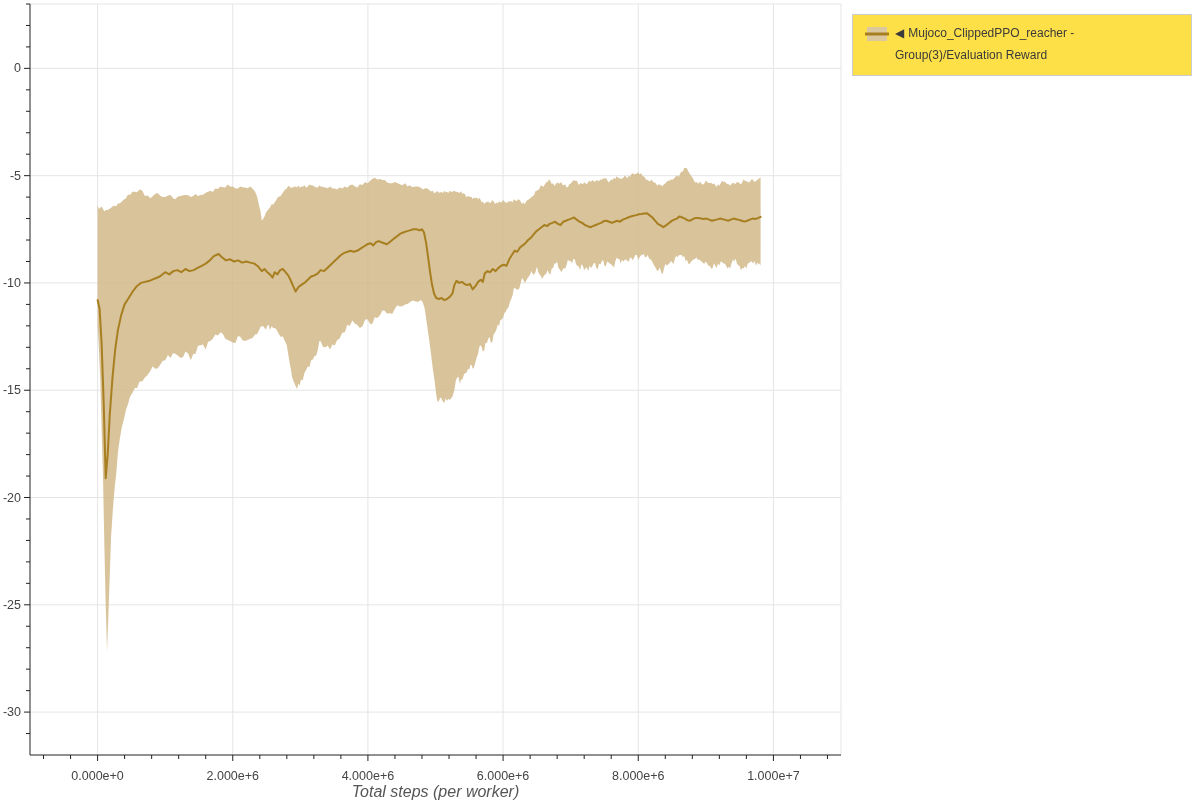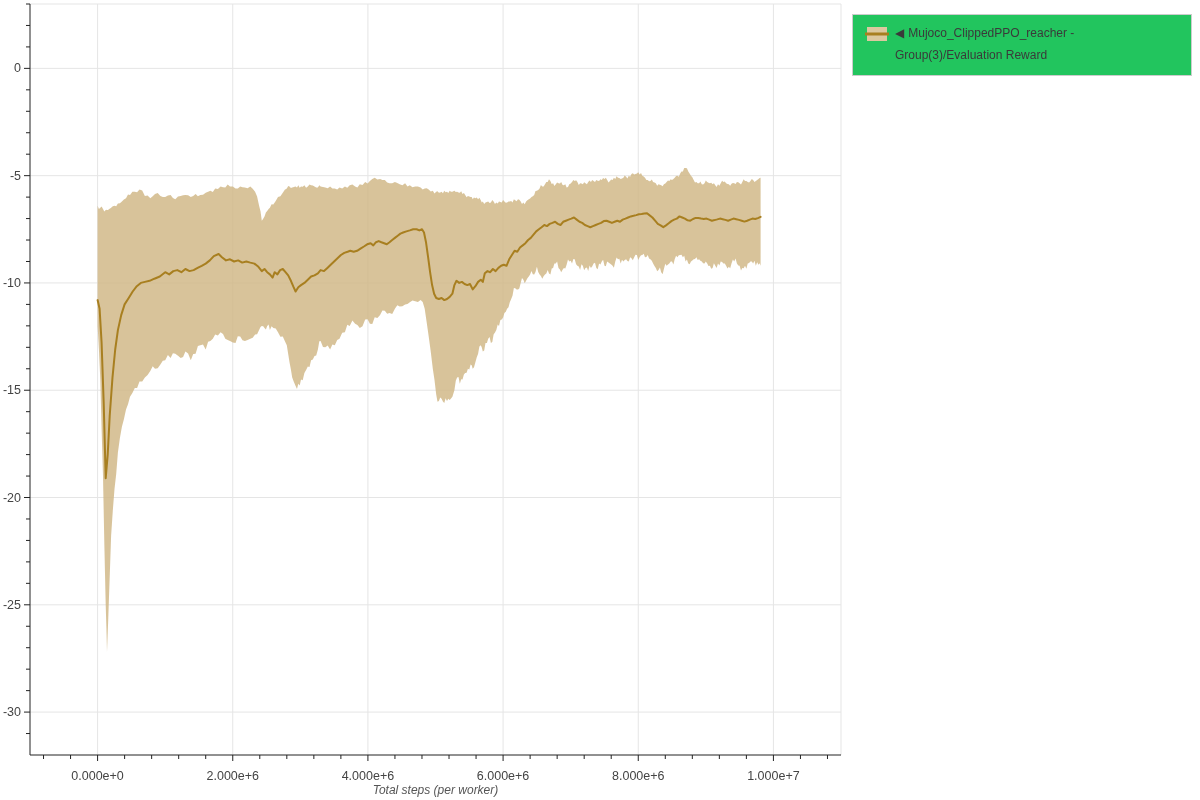--- a/index.html
+++ b/index.html
@@ -9,41 +9,41 @@
     background:#ffffff;
     font-family:"Liberation Sans",sans-serif;
     overflow:hidden;
   }
   #plot-svg{position:absolute;left:0;top:0;}
   .legend{
     position:absolute;
     left:852px;top:14px;
     width:340px;
     box-sizing:border-box;
-    background:#22c55e;
+    background:#fde047;
     border:1px solid #cccccc;
     padding:7px 8px 9px 12px;
     display:flex;
     align-items:flex-start;
     cursor:pointer;
   }
   .legend-swatch{flex:0 0 auto;margin-top:4px;margin-right:6px;}
   .legend-text{
     font-size:12px;
     line-height:22px;
     color:#3a3a3a;
     width:288px;
   }
   .legend-selector{margin-right:4px;color:#3a3a3a;}
   .xaxis-title{
     position:absolute;
     left:30px;top:783px;
     width:811px;
     text-align:center;
-    font-size:12px;
+    font-size:16px;
     font-style:italic;
     color:#555555;
   }
 </style>
 </head>
 <body>
 
 <div id="canvas">
 
   <svg id="plot-svg" width="1200" height="800">

